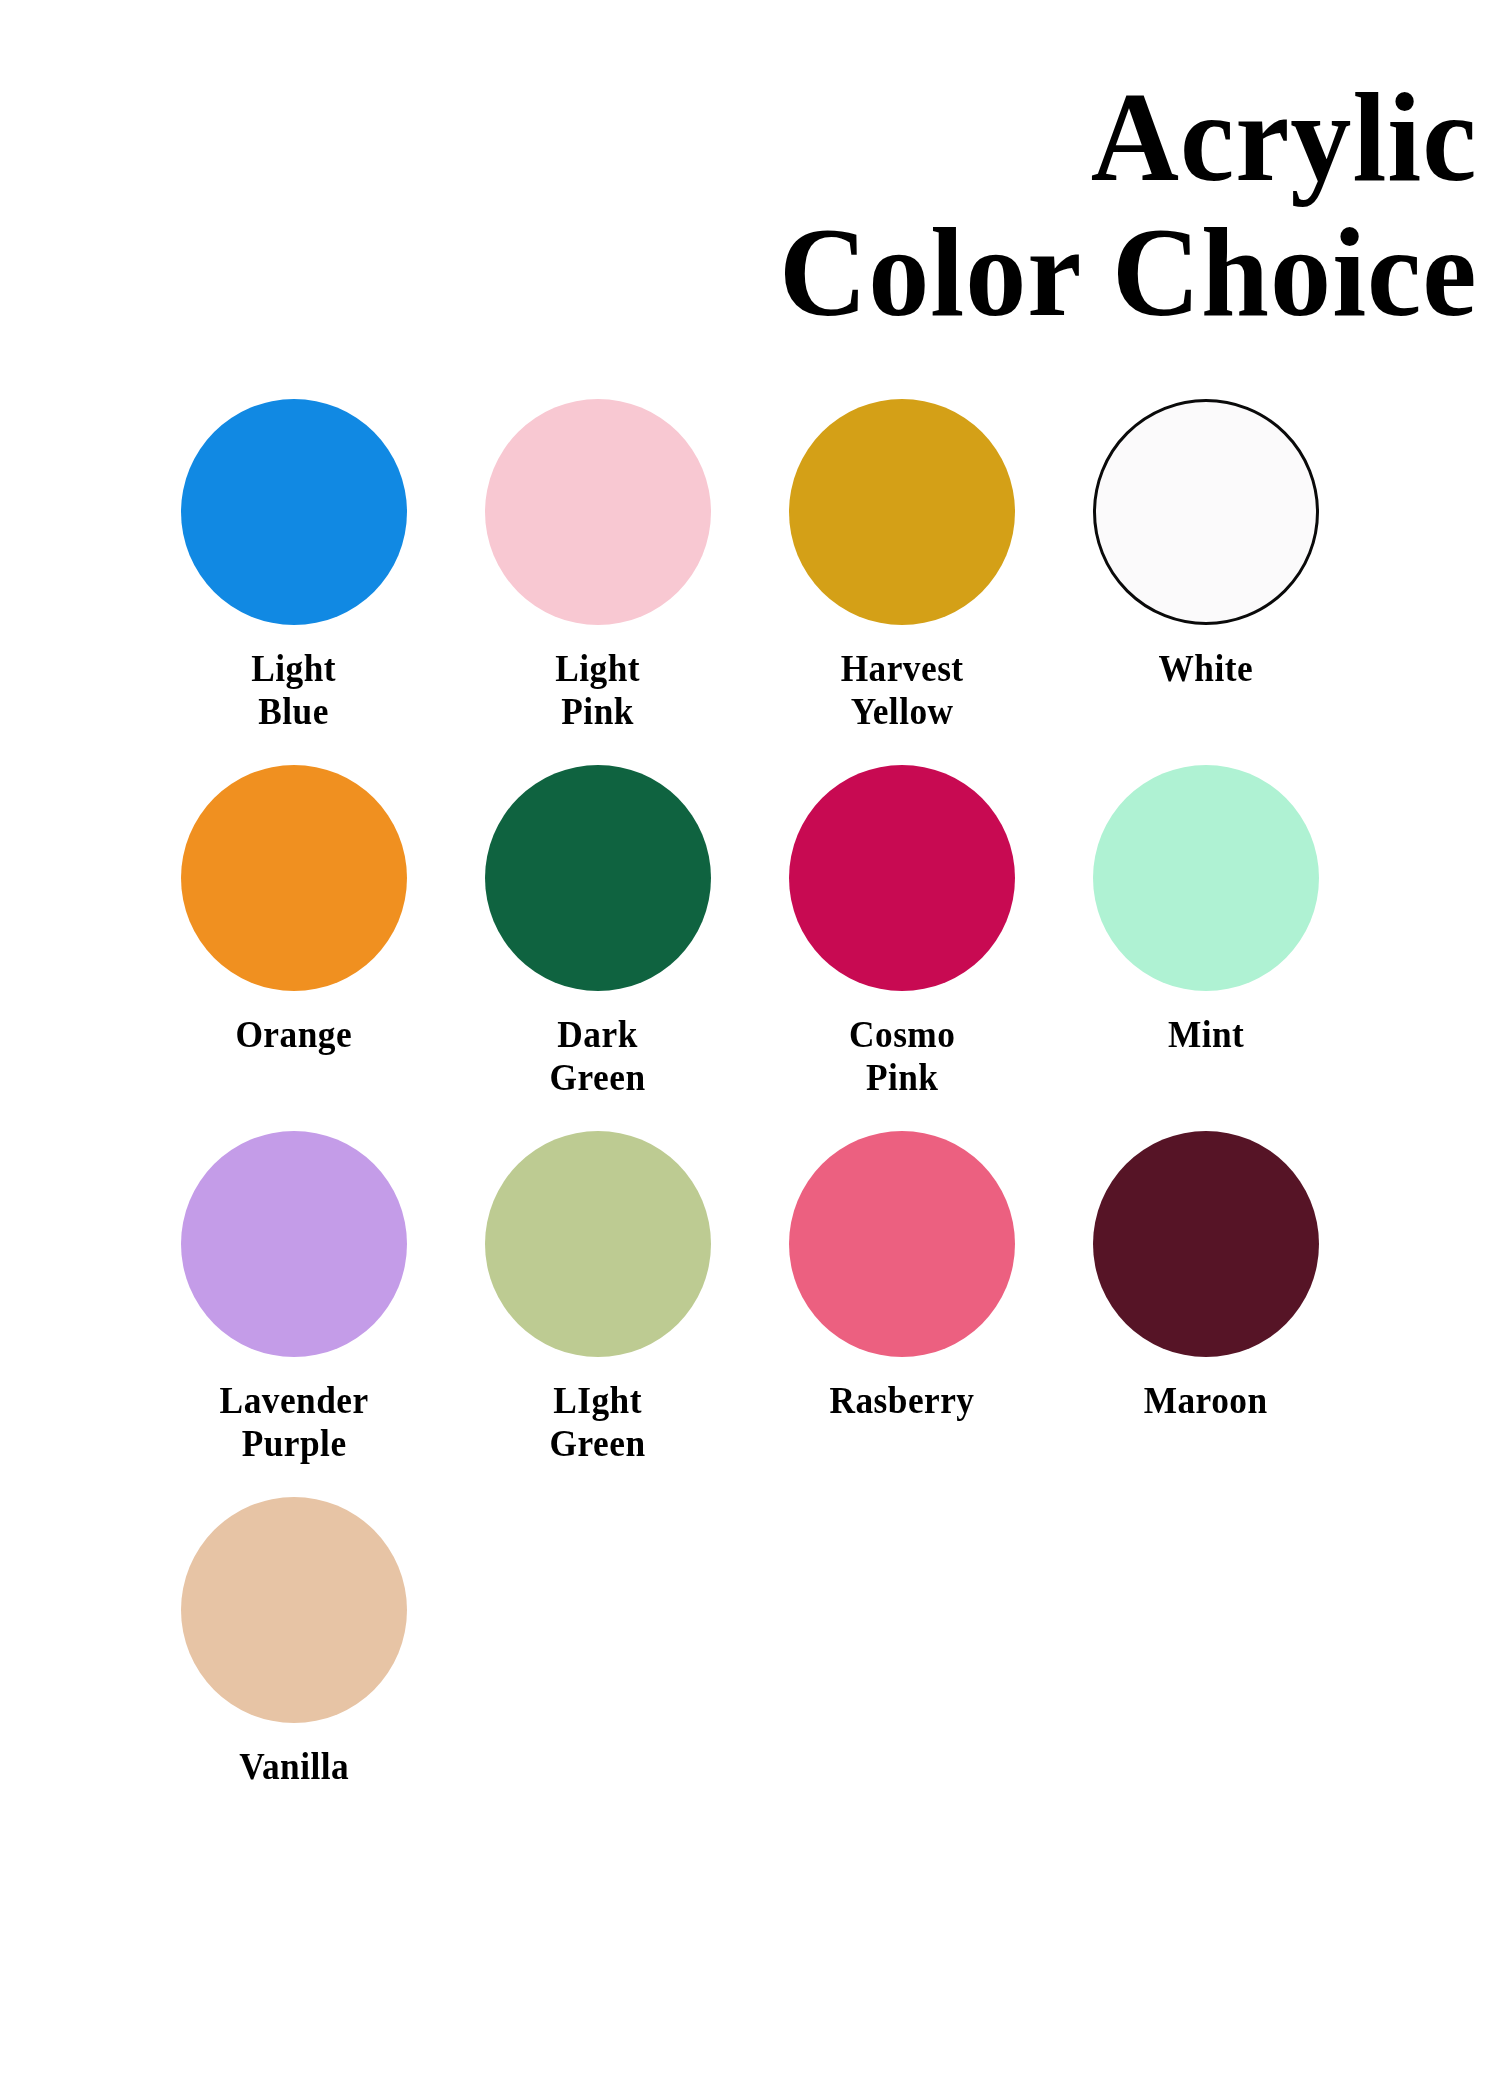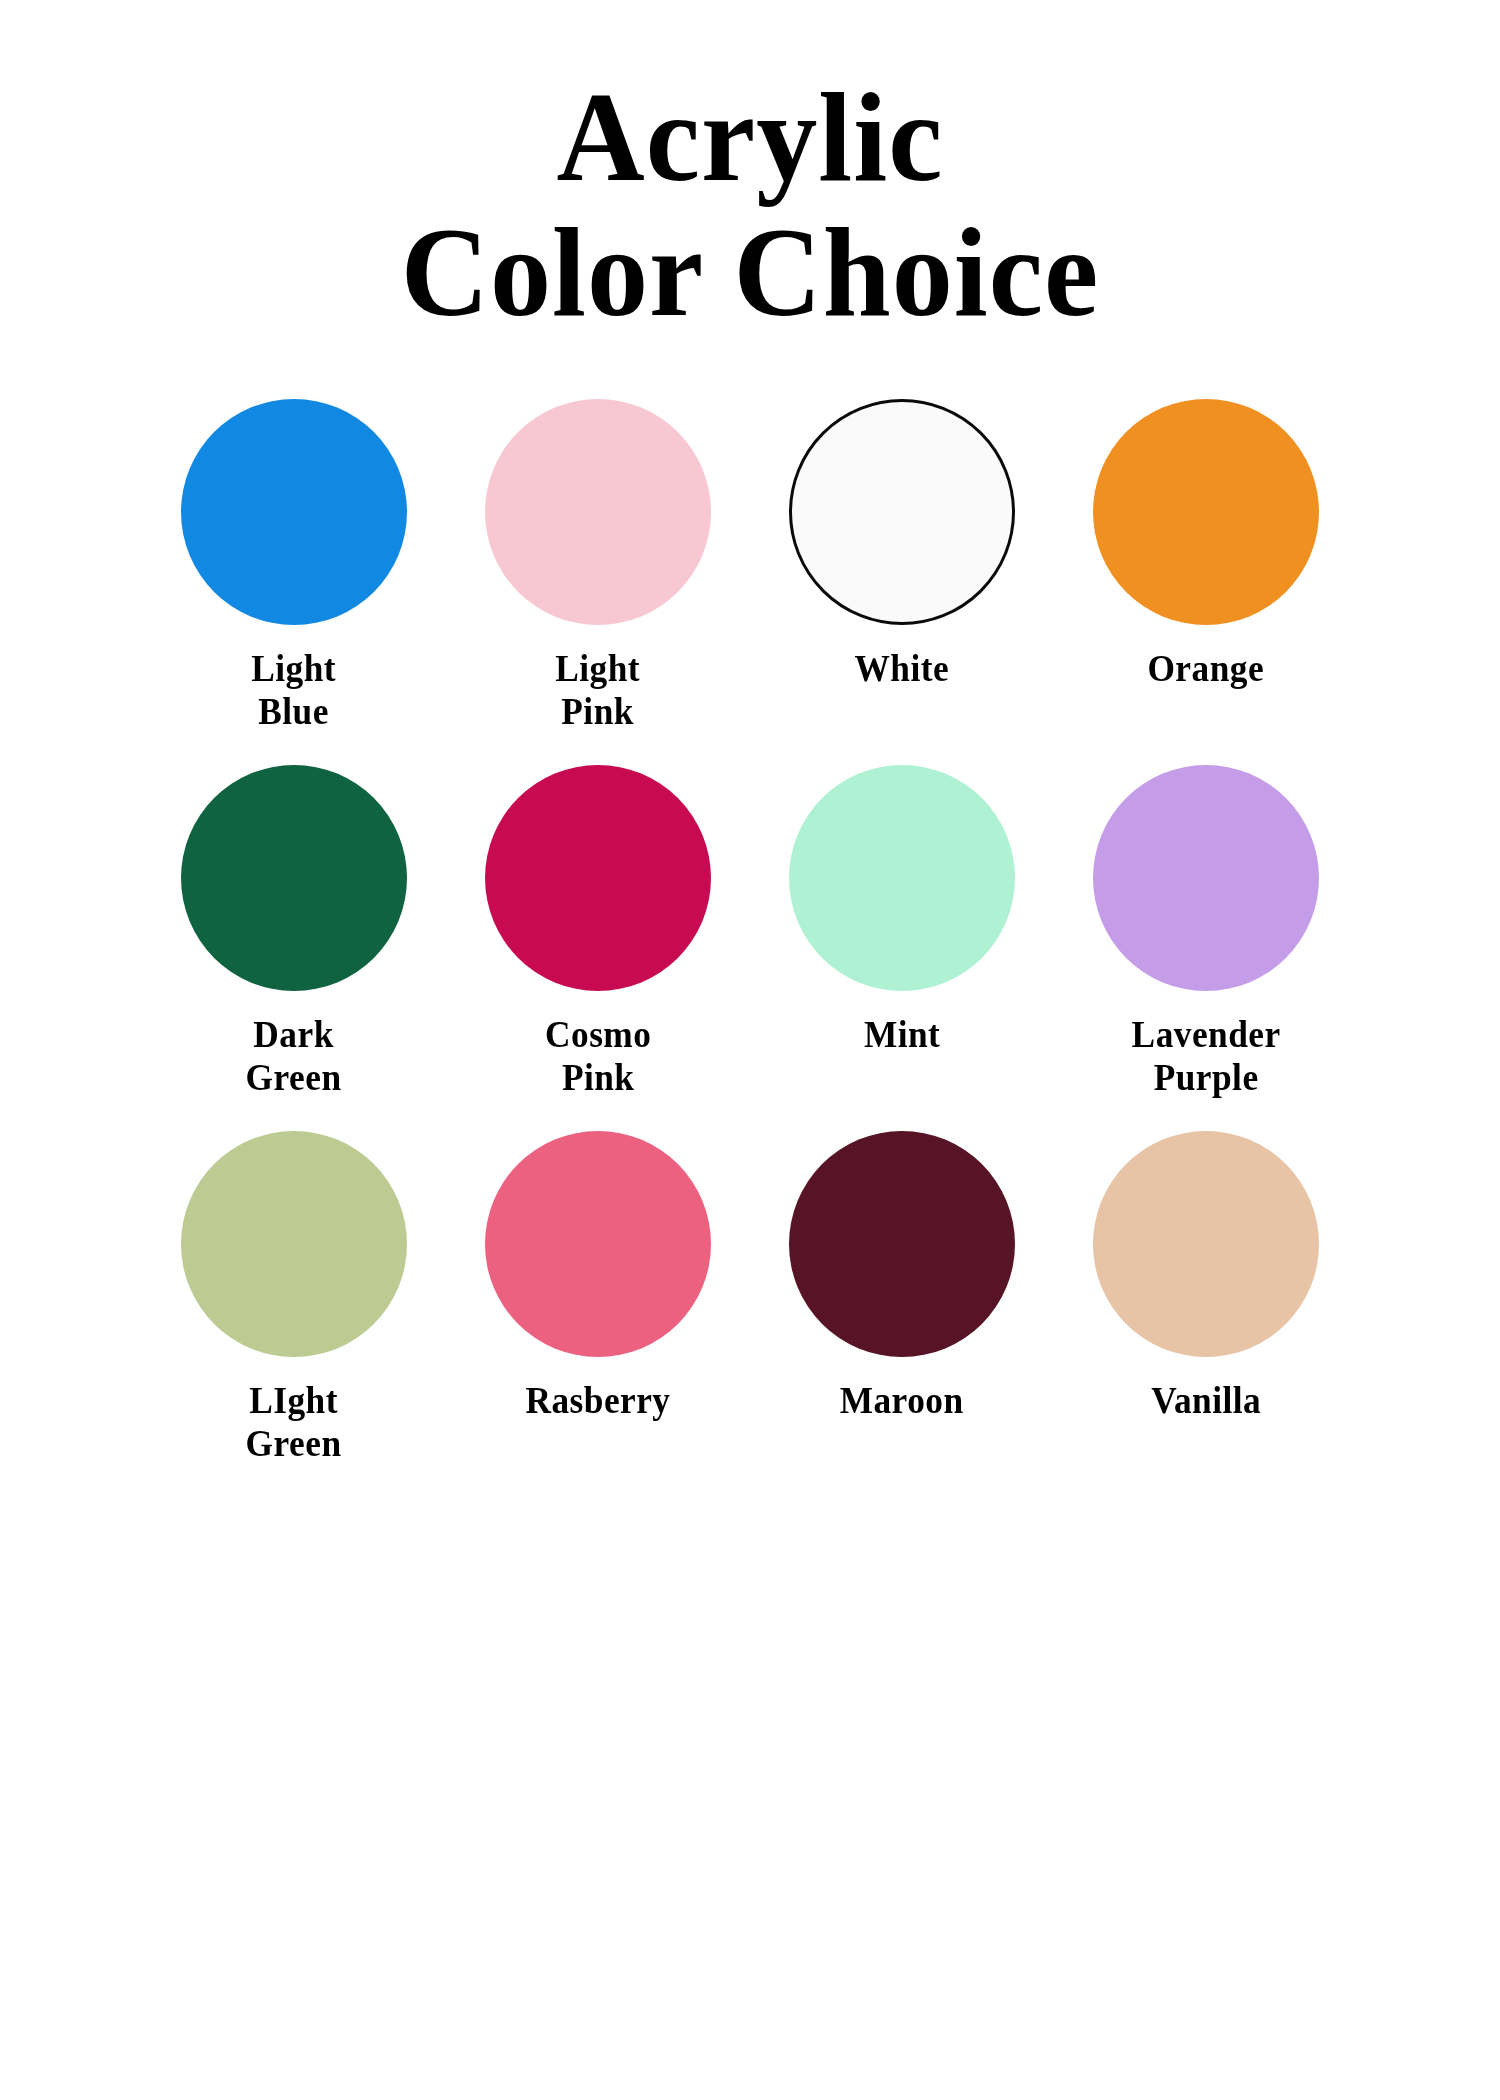--- a/index.html
+++ b/index.html
@@ -23,21 +23,21 @@
     padding: 0;
     display: flex;
     flex-direction: column;
     align-items: center;
     background: #ffffff;
   }
 
   
   .title-block {
     width: 100%;
-    text-align: center;
+    text-align: right;
     padding-top: 74px;
     line-height: 1.02;
   }
   .title-line {
     font-family: "Liberation Serif", "DejaVu Serif", serif;
     font-weight: 700;
     font-size: 126px;
     letter-spacing: 1px;
     color: #000000;
     display: block;
@@ -128,20 +128,24 @@
   <div class="grid">
       <div class="cell">
         <div class="swatch" style="background: rgb(17, 137, 227);"></div>
         <div class="swatch-label">Light<br>Blue</div>
       </div>
       <div class="cell">
         <div class="swatch" style="background: rgb(248, 200, 210);"></div>
         <div class="swatch-label">Light<br>Pink</div>
       </div>
       <div class="cell">
+        <div class="swatch" style="background: rgb(212, 160, 23);"></div>
+        <div class="swatch-label">Harvest<br>Yellow</div>
+      </div>
+      <div class="cell">
         <div class="swatch outlined" style="background: rgb(251, 250, 251);"></div>
         <div class="swatch-label">White</div>
       </div>
       <div class="cell">
         <div class="swatch" style="background: rgb(240, 144, 32);"></div>
         <div class="swatch-label">Orange</div>
       </div>
       <div class="cell">
         <div class="swatch" style="background: rgb(15, 99, 64);"></div>
         <div class="swatch-label">Dark<br>Green</div>

